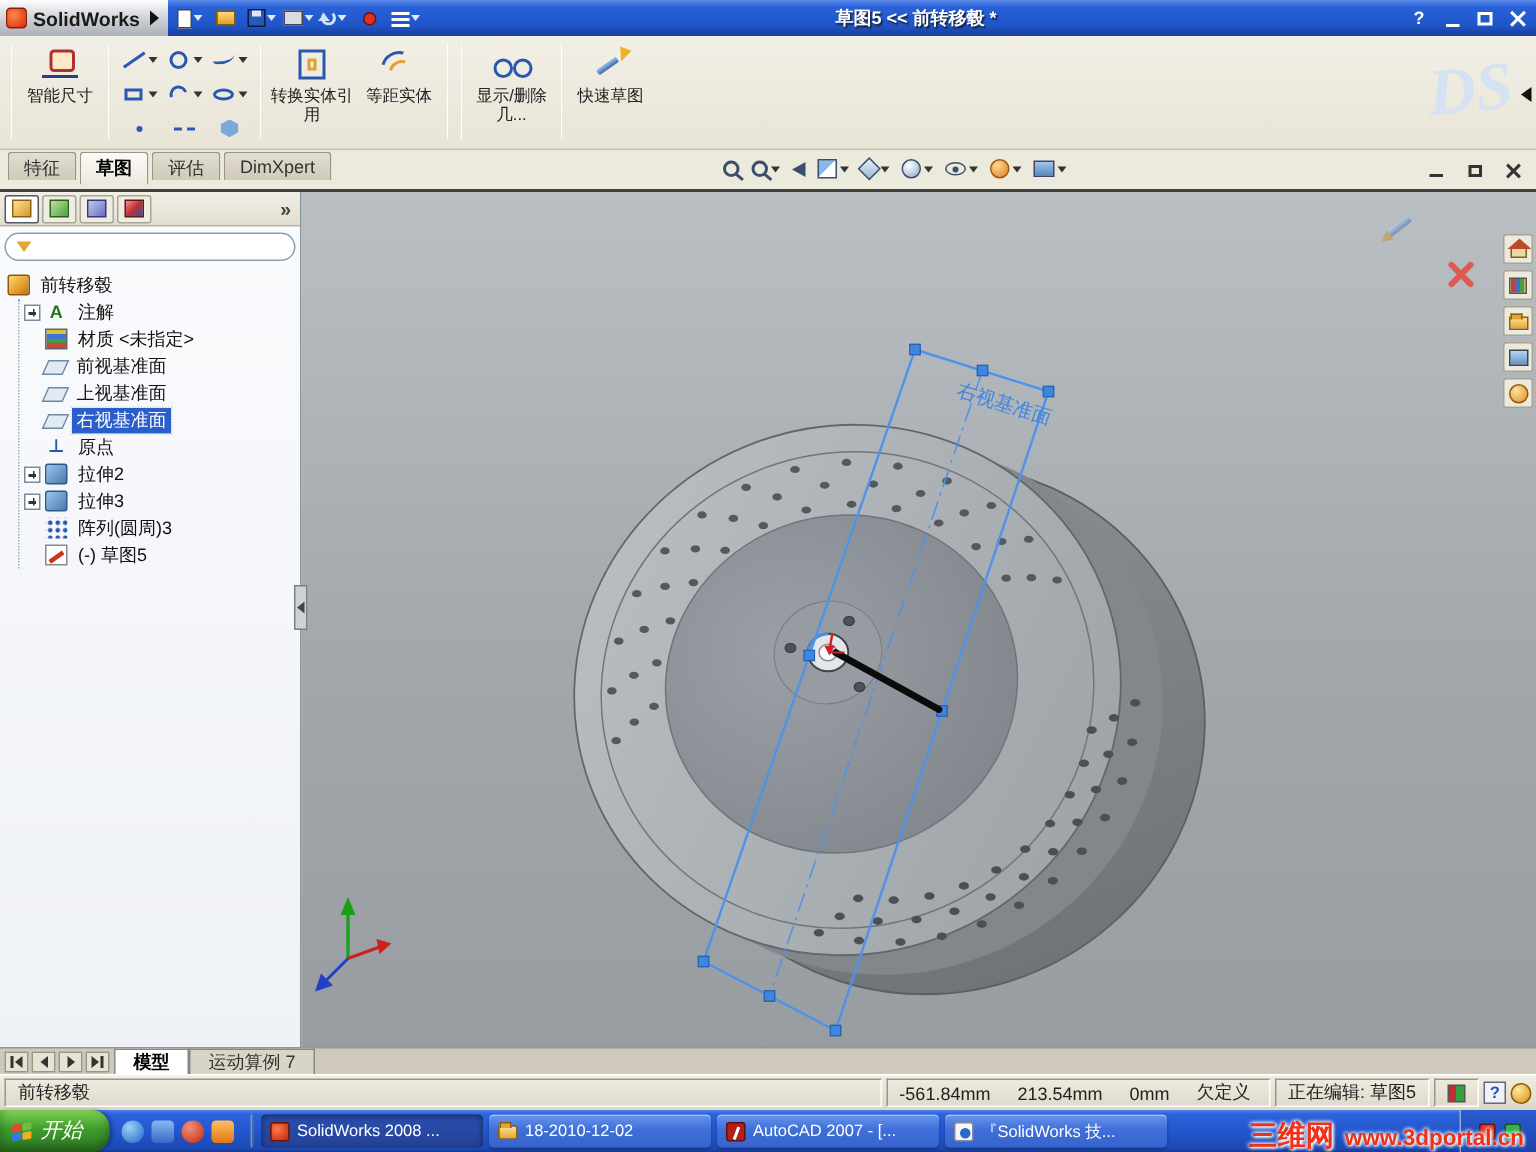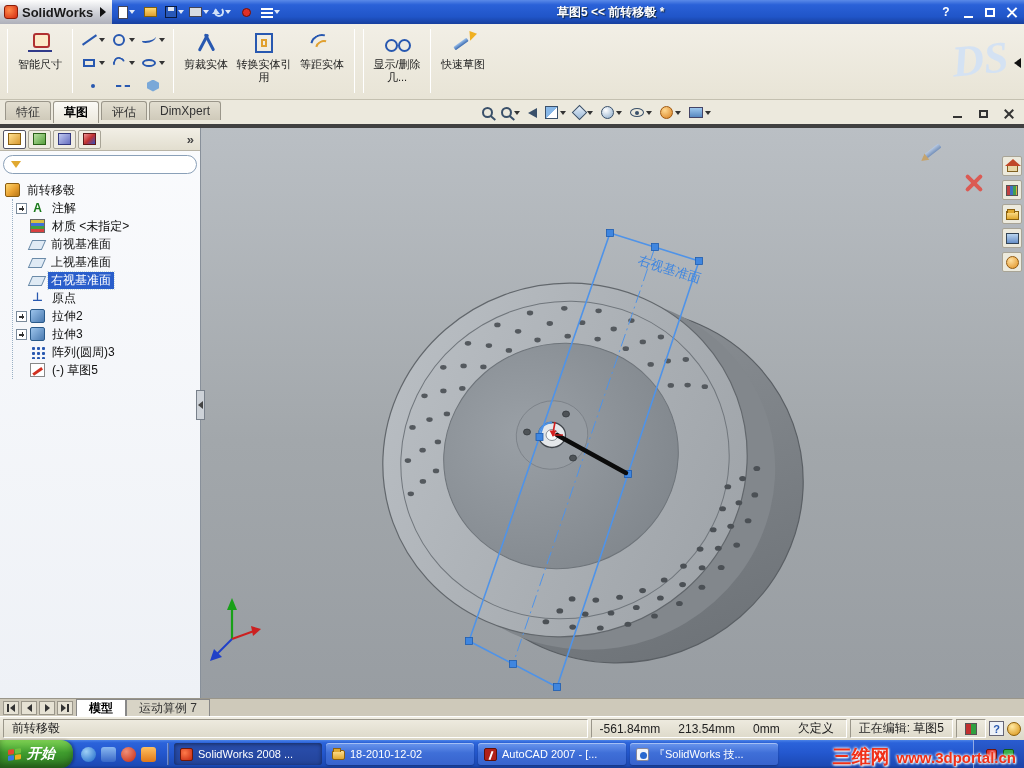--- a/index.html
+++ b/index.html
@@ -75,21 +75,21 @@
 .ri{width:16px;height:14px;position:relative;flex:none;}
 .ri-mirror{background:linear-gradient(90deg,#7ab0e0 45%,transparent 45%);border:1px solid #4878a8;}
 .ri-mirror::after{content:"";position:absolute;left:6px;top:-2px;height:16px;border-left:1px dashed #b03030;}
 .ri-pattern{background-image:radial-gradient(circle,#2858b0 1.4px,transparent 1.9px);background-size:5px 5px;background-position:1px 2px;}
 .ri-move::before{content:"";position:absolute;left:1px;top:6px;width:14px;height:2px;background:#666;}
 .ri-move::after{content:"";position:absolute;left:7px;top:0;width:2px;height:14px;background:#666;}
 #ds-wm{position:absolute;right:16px;top:10px;font-size:44px;font-style:italic;font-weight:bold;color:#d4e2f3;font-family:"Liberation Serif",serif;transform:rotate(-6deg);}
 #cmd-collapse{position:absolute;right:3px;top:34px;width:0;height:0;border-top:5px solid transparent;border-bottom:5px solid transparent;border-right:7px solid #111;}
 
 
-#tabrow{position:absolute;left:0;top:100px;width:1024px;height:28px;background:#ece9dd;border-bottom:4px solid #404040;}
+#tabrow{position:absolute;left:0;top:100px;width:1024px;height:28px;background:#ece9dd;border-bottom:2px solid #404040;}
 #rtabs{position:absolute;left:5px;top:1px;display:flex;align-items:flex-start;}
 .rtab{height:19px;padding:2px 10px;font-size:12px;color:#333;border:1px solid #9a968a;border-bottom:none;background:linear-gradient(#e2ded0,#cfcaba);margin-right:2px;border-radius:3px 3px 0 0;}
 .rtab.active{background:linear-gradient(#fbfaf6,#ece9dd);font-weight:bold;height:22px;color:#000;}
 #hud{position:absolute;left:482px;top:6px;display:flex;align-items:center;gap:8px;}
 .hud-i{display:flex;align-items:center;gap:1px;}
 .h-mag{width:11px;height:11px;border:2px solid #3a506a;border-radius:50%;position:relative;}
 .h-mag::after{content:"";position:absolute;right:-5px;bottom:-3px;width:6px;height:2px;background:#3a506a;transform:rotate(40deg);}
 .h-prev{width:0;height:0;border-top:5px solid transparent;border-bottom:5px solid transparent;border-right:9px solid #3a506a;}
 .h-section{width:13px;height:13px;border:1.5px solid #3a506a;background:linear-gradient(135deg,#88b8e8 50%,#fff 50%);}
 .h-cube{width:11px;height:11px;background:linear-gradient(135deg,#e8f0f8,#9ab8d8);border:1.5px solid #3a506a;transform:rotate(45deg);}
@@ -176,21 +176,21 @@
 #seg-name{flex:1;}
 #seg-coords span{margin-right:18px;}
 #seg-coords .state{margin-right:4px;}
 .mini-grid{width:12px;height:12px;background:linear-gradient(90deg,#c03030 50%,#30a040 50%);border:1px solid #555;}
 .qbox{width:15px;height:15px;border:1px solid #667;background:#eef2f8;color:#2858b0;font-weight:bold;font-size:11px;display:flex;align-items:center;justify-content:center;}
 .goldball{width:14px;height:14px;border-radius:50%;background:radial-gradient(circle at 35% 30%,#ffe8a0,#d89010);border:1px solid #8a5c08;}
 
 
 #taskbar{position:absolute;left:0;top:740px;width:1024px;height:28px;display:flex;align-items:center;color:#fff;
  background:linear-gradient(180deg,#4a82e8 0%,#2b63da 10%,#2458cf 45%,#1c49b4 92%,#163a92);}
-#startbtn{height:28px;padding:0 18px 0 8px;display:flex;align-items:center;gap:6px;font-weight:bold;font-style:italic;font-size:14px;
+#startbtn{height:28px;padding:0 18px 0 8px;display:flex;align-items:center;gap:6px;font-weight:normal;font-style:italic;font-size:14px;
  background:linear-gradient(180deg,#7fd354,#3f9c2e 45%,#2f7c22);border-radius:0 12px 12px 0;box-shadow:inset 0 -4px 7px rgba(0,0,0,.3),2px 0 3px rgba(0,0,0,.3);justify-content:center;}
 .flag{display:grid;grid-template-columns:6px 6px;grid-gap:1px;transform:skewY(-8deg);}
 .flag span{width:6px;height:5px;border-radius:1px;}
 .f1{background:#e84830;} .f2{background:#70c040;} .f3{background:#3878e8;} .f4{background:#f0b020;}
 #quicklaunch{display:flex;gap:5px;padding:0 8px;align-items:center;}
 .ql{width:15px;height:15px;border-radius:3px;}
 .ql-ie{border-radius:50%;background:radial-gradient(circle at 35% 30%,#9ed0f6,#1a66c8);}
 .ql-msn{background:linear-gradient(#8ab8f0,#3868c8);}
 .ql-red{border-radius:50%;background:radial-gradient(circle at 35% 30%,#f09078,#c42810);}
 .ql-org{background:linear-gradient(#ffc060,#e07818);}
@@ -303,24 +303,20 @@
           <span class="ta ta-point"></span>
         </span>
       <span class="gt">
           <span class="ta ta-cline"></span>
         </span>
       <span class="gt">
           <span class="ta ta-poly"></span>
         </span>
     </div>
     <span class="vsep"></span>
-    <button class="bigbtn">
-      <span class="ic ic-trim"></span>
-      <span class="blabel">剪裁实体</span>
-    </button>
     <button class="bigbtn" style="width:58px">
       <span class="ic ic-convert"></span>
       <span class="blabel">转换实体引用</span>
     </button>
     <button class="bigbtn">
       <span class="ic ic-offset"></span>
       <span class="blabel">等距实体</span>
     </button>
     <span class="vsep"></span>
     <span class="vsep"></span>

